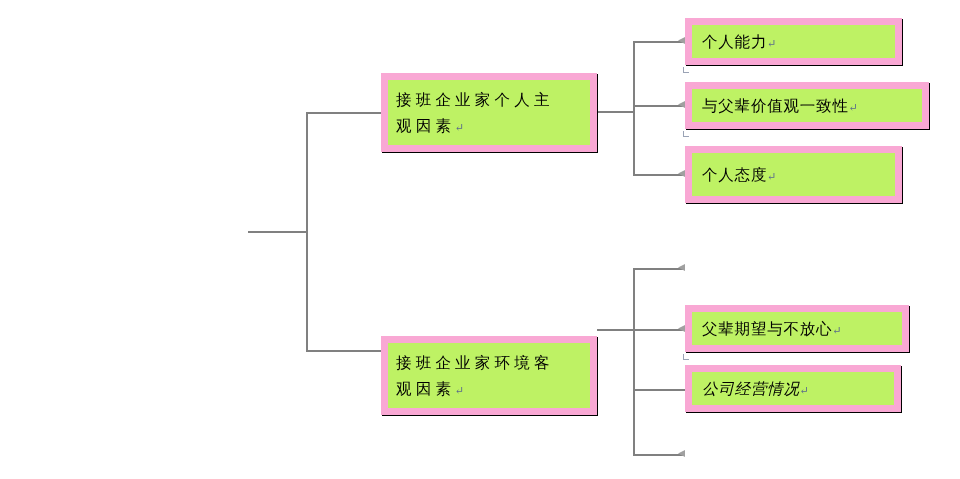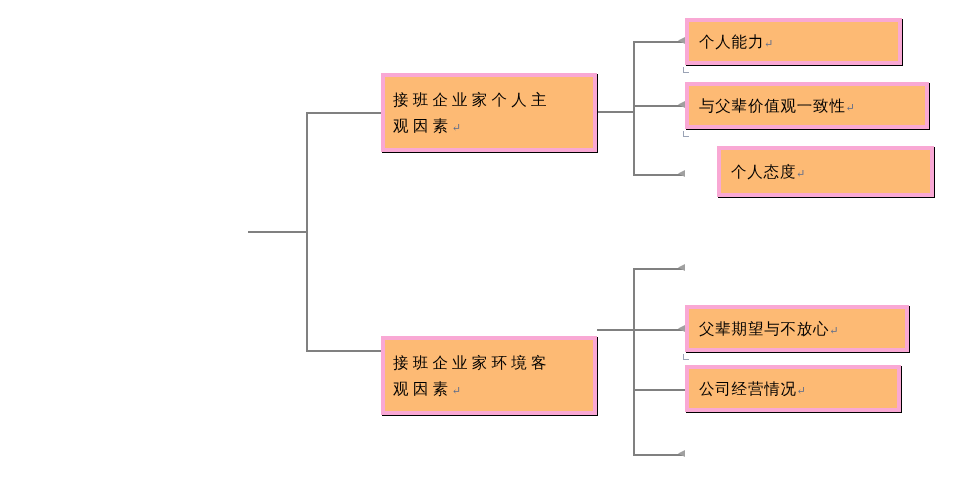--- a/index.html
+++ b/index.html
@@ -16,22 +16,22 @@
     width: 960px;
     height: 479px;
     background: #ffffff;
     overflow: hidden;
   }
 
   
   .box {
     position: absolute;
     box-sizing: border-box;
-    background: #fdba74;
-    border: 4px solid #f9a8d4;
+    background: #bef264;
+    border: 7px solid #f9a8d4;
     box-shadow: 1px 1px 0 0 #000000;
   }
   .box .txt {
     position: absolute;
     left: 8px;
     right: 5px;
     top: 50%;
     transform: translateY(-50%);
     font-size: 15.5px;
     line-height: 26px;
@@ -123,31 +123,31 @@
   </div>
   <div class="corner-mark" style="left:683px; top:67px;"></div>
 
   <div class="stub" style="left:678px; top:101px;"></div>
   <div class="box leaf" style="left:685px; top:82px; width:244px; height:47px;">
     <div class="txt">与父辈价值观一致性<span class="pilcrow">↵</span></div>
   </div>
   <div class="corner-mark" style="left:683px; top:131px;"></div>
 
   <div class="stub" style="left:678px; top:170px;"></div>
-  <div class="box leaf" style="left:685px; top:146px; width:217px; height:51px;margin-left:32px;">
+  <div class="box leaf" style="left:685px; top:146px; width:217px; height:57px;">
     <div class="txt">个人态度<span class="pilcrow">↵</span></div>
   </div>
 
   <div class="stub" style="left:678px; top:264px;"></div>
 
   <div class="stub" style="left:678px; top:325px;"></div>
   <div class="box leaf" style="left:685px; top:305px; width:224px; height:47px;">
     <div class="txt">父辈期望与不放心<span class="pilcrow">↵</span></div>
   </div>
   <div class="corner-mark" style="left:683px; top:354px;"></div>
 
-  <div class="box leaf" style="left:685px; top:365px; width:216px; height:47px;">
+  <div class="box leaf" style="left:685px; top:365px; width:216px; height:47px;font-style:italic;">
     <div class="txt">公司经营情况<span class="pilcrow">↵</span></div>
   </div>
 
   <div class="stub" style="left:678px; top:450px;"></div>
 
 </div>
 
 </body></html>

